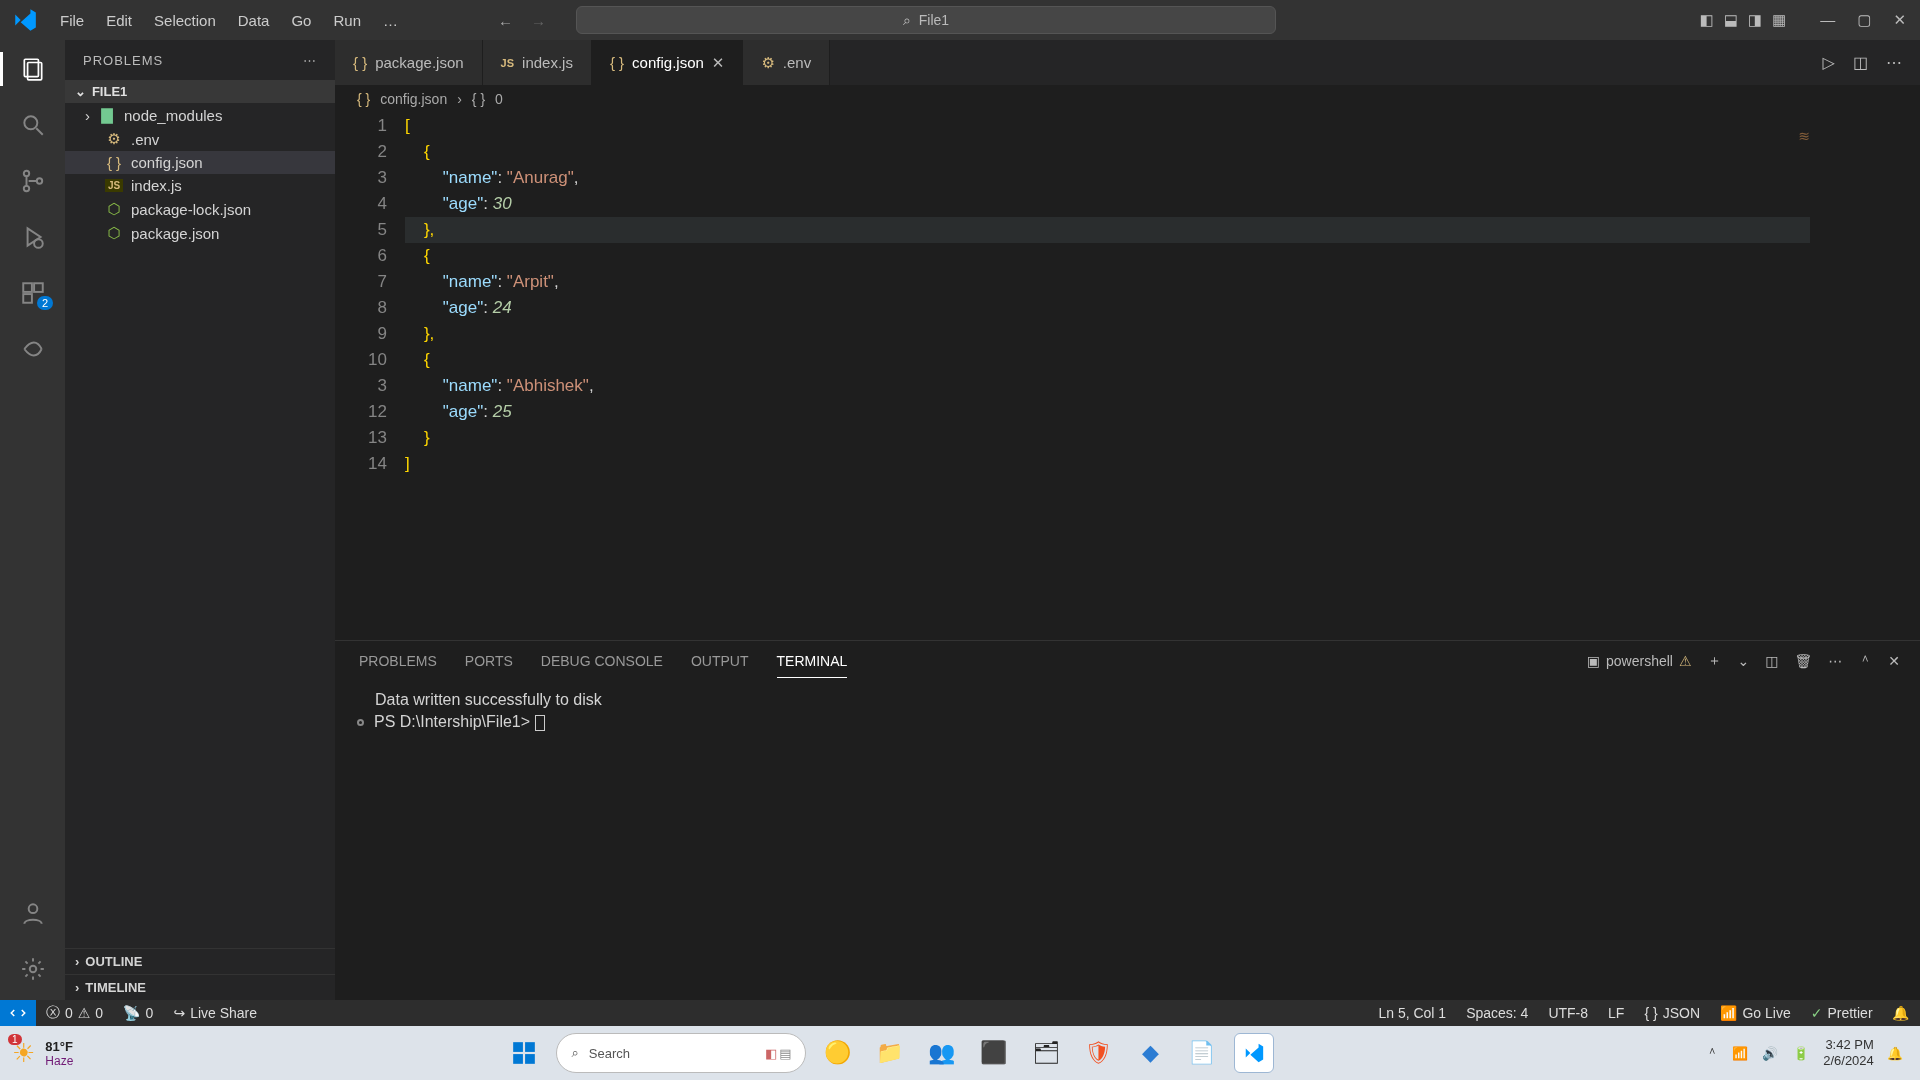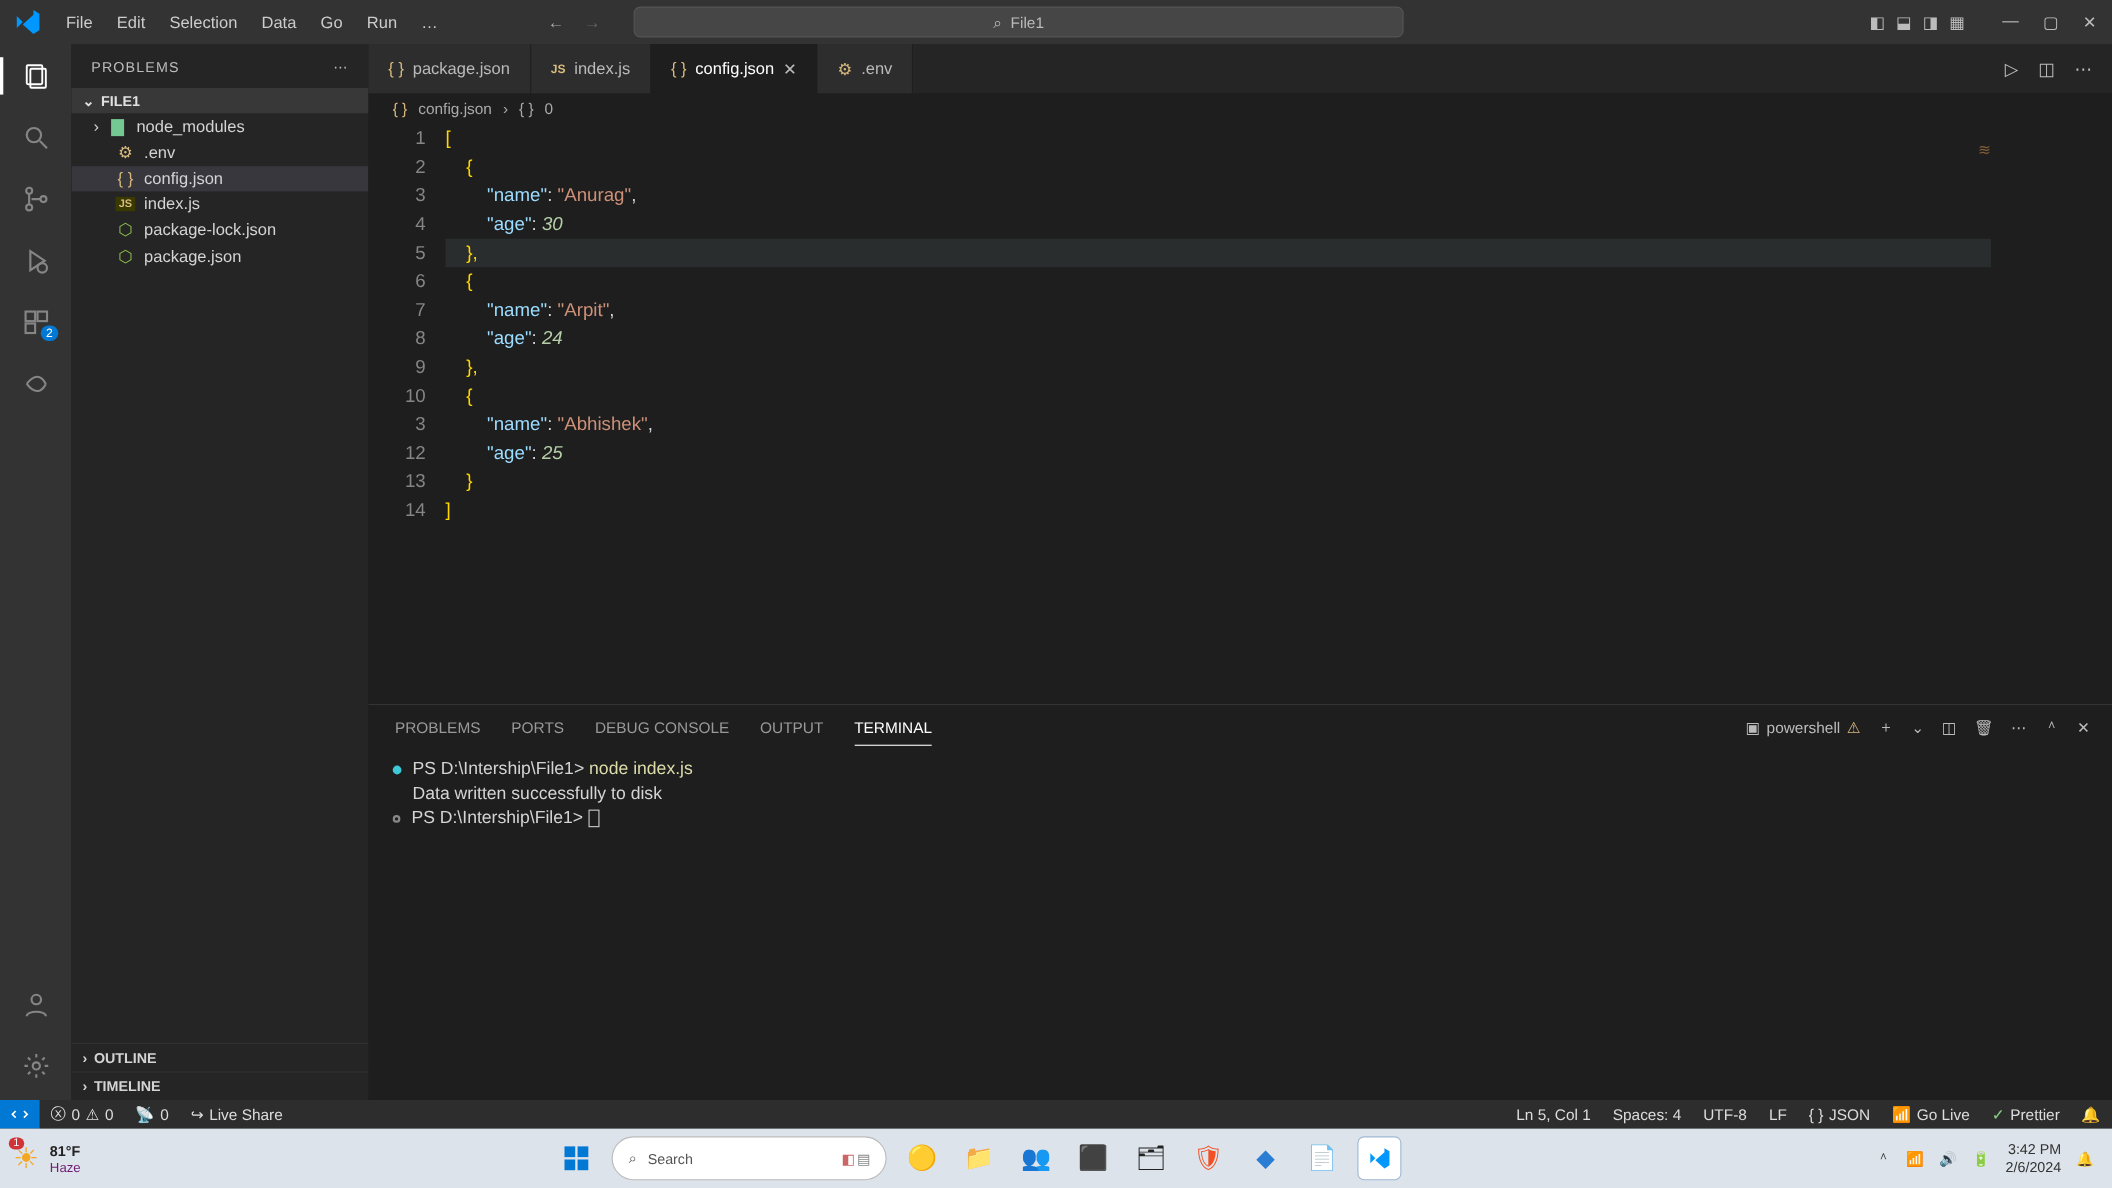--- a/index.html
+++ b/index.html
@@ -626,28 +626,20 @@
           <span>＋</span>
           <span>⌄</span>
           <span>◫</span>
           <span>🗑</span>
           <span>⋯</span>
           <span>＾</span>
           <span>✕</span>
         </div>
       </div>
       <div class="panel-body">
-        <div class="term-line">
-          <span class="dot cyan"></span>
-          <span>
-            <span>PS D:\Intership\File1&gt;</span>
-            <span> </span>
-            <span class="cmd-node">node index.js</span>
-          </span>
-        </div>
         <div class="term-line" style="padding-left:18px">
           <span>Data written successfully to disk</span>
         </div>
         <div class="term-line">
           <span class="dot gray"></span>
           <span>
             <span>PS D:\Intership\File1&gt;</span>
             <span> </span><span class="cursor-box"></span>
           </span>
         </div>

